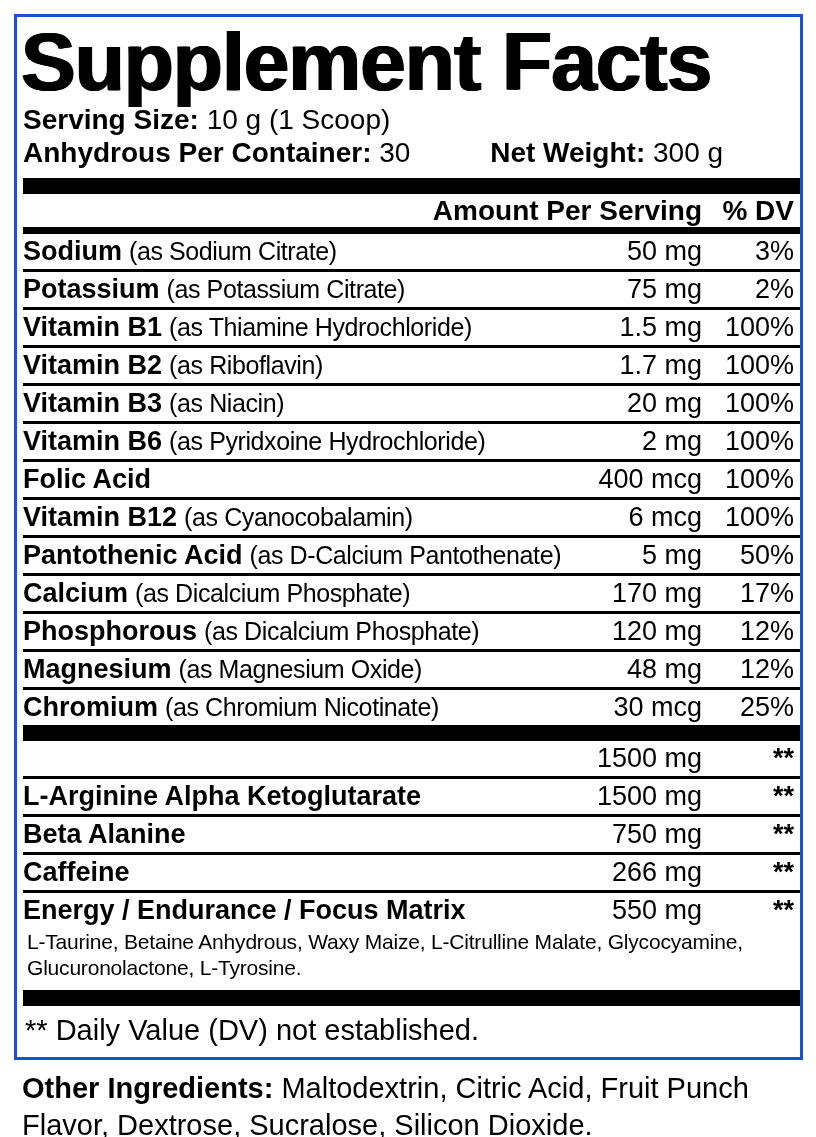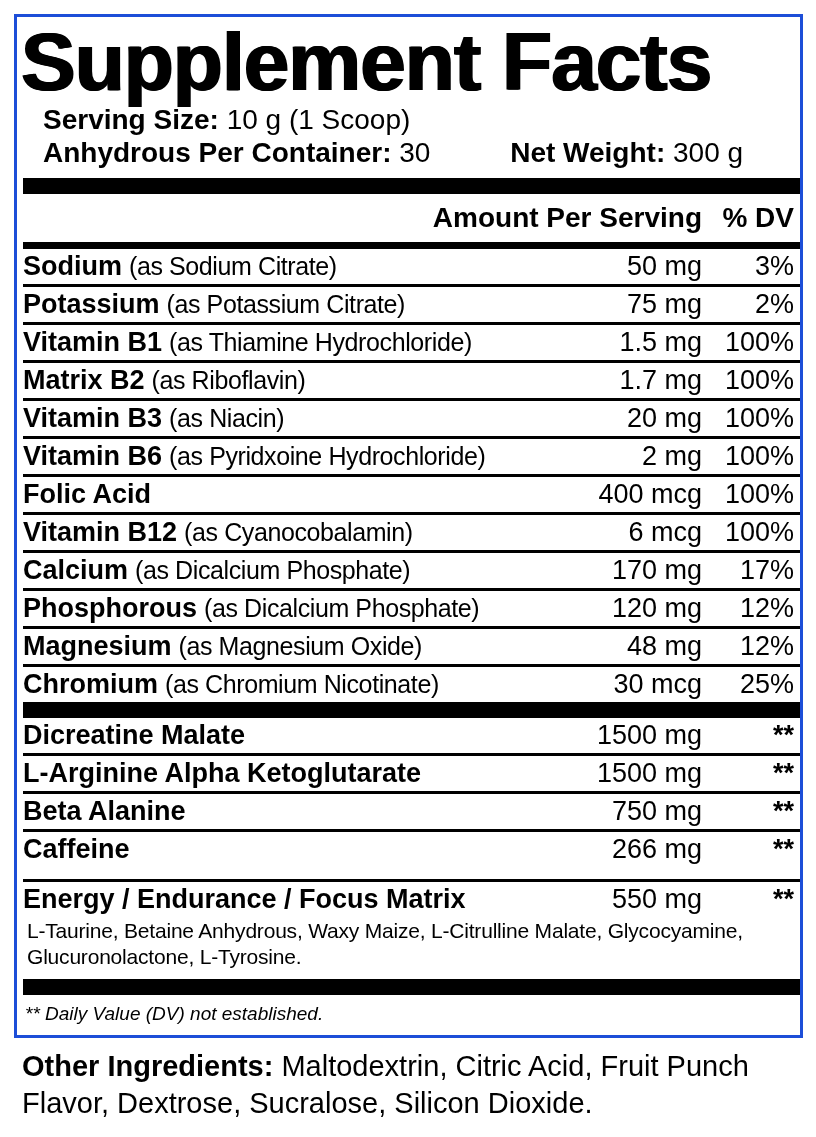--- a/index.html
+++ b/index.html
@@ -20,49 +20,49 @@
   }
   .title{
     font-size:82px;
     font-weight:bold;
     letter-spacing:-1px;
     line-height:.95;
     margin:6px 0 2px -2px;
     white-space:nowrap;
     text-shadow:1px 0 0 #000,-1px 0 0 #000;
   }
-  .meta{font-size:28px;line-height:1.2;margin-left:20px;}
+  .meta{font-size:28px;line-height:1.2;}
   .b{font-weight:bold;}
   .meta-line{white-space:nowrap;}
   .net-weight{margin-left:72px;}
   .bar{background:#000;border:0;}
   .bar.thick{height:16px;margin:8px 0 0 0;}
   .bar.mid{height:7px;margin:0;}
   .hdr{
     display:flex;justify-content:flex-end;align-items:center;
-    height:48px;font-size:28px;font-weight:bold;
+    height:33px;font-size:28px;font-weight:bold;
   }
   .amt{margin-left:auto;text-align:right;white-space:nowrap;}
   .dv{width:92px;padding-right:6px;text-align:right;white-space:nowrap;flex:none;}
   .row{
     display:flex;align-items:center;
     height:35px;font-size:27px;
   }
   .section .row + .row{border-top:3px solid #000;}
   .name{white-space:nowrap;}
   .nm{font-weight:bold;}
   .dt{font-size:25px;margin-left:7px;letter-spacing:-0.4px;}
   .blend .dv{font-weight:bold;align-self:flex-start;padding-top:2px;}
-  .energy{height:auto;flex-direction:column;align-items:stretch;padding-bottom:6px;margin-top:12px;}
+  .energy{height:auto;flex-direction:column;align-items:stretch;padding-bottom:6px;}
   .energy .line1{display:flex;align-items:center;height:35px;}
   .energy .sub{
     font-size:21px;line-height:1.25;letter-spacing:-0.2px;
     padding:1px 40px 2px 4px;
   }
-  .footnote{font-size:19px;padding:8px 0 10px 2px;font-style:italic;}
+  .footnote{font-size:29px;padding:8px 0 10px 2px;}
   .other{
     margin:10px 20px 0 22px;
     font-size:29px;line-height:1.3;
     max-width:772px;
   }
 </style>
 </head>
 <body>
 
 <div class="box">
@@ -101,21 +101,21 @@
       <span class="name"><span class="nm">Potassium</span><span class="dt">(as Potassium Citrate)</span></span>
       <span class="amt">75 mg</span>
       <span class="dv">2%</span>
     </div>
     <div class="row">
       <span class="name"><span class="nm">Vitamin B1</span><span class="dt">(as Thiamine Hydrochloride)</span></span>
       <span class="amt">1.5 mg</span>
       <span class="dv">100%</span>
     </div>
     <div class="row">
-      <span class="name"><span class="nm">Matrix B2</span><span class="dt">(as Riboflavin)</span></span>
+      <span class="name"><span class="nm">Vitamin B2</span><span class="dt">(as Riboflavin)</span></span>
       <span class="amt">1.7 mg</span>
       <span class="dv">100%</span>
     </div>
     <div class="row">
       <span class="name"><span class="nm">Vitamin B3</span><span class="dt">(as Niacin)</span></span>
       <span class="amt">20 mg</span>
       <span class="dv">100%</span>
     </div>
     <div class="row">
       <span class="name"><span class="nm">Vitamin B6</span><span class="dt">(as Pyridxoine Hydrochloride)</span></span>
@@ -124,20 +124,25 @@
     </div>
     <div class="row">
       <span class="name"><span class="nm">Folic Acid</span><span class="dt"></span></span>
       <span class="amt">400 mcg</span>
       <span class="dv">100%</span>
     </div>
     <div class="row">
       <span class="name"><span class="nm">Vitamin B12</span><span class="dt">(as Cyanocobalamin)</span></span>
       <span class="amt">6 mcg</span>
       <span class="dv">100%</span>
+    </div>
+    <div class="row">
+      <span class="name"><span class="nm">Pantothenic Acid</span><span class="dt">(as D-Calcium Pantothenate)</span></span>
+      <span class="amt">5 mg</span>
+      <span class="dv">50%</span>
     </div>
     <div class="row">
       <span class="name"><span class="nm">Calcium</span><span class="dt">(as Dicalcium Phosphate)</span></span>
       <span class="amt">170 mg</span>
       <span class="dv">17%</span>
     </div>
     <div class="row">
       <span class="name"><span class="nm">Phosphorous</span><span class="dt">(as Dicalcium Phosphate)</span></span>
       <span class="amt">120 mg</span>
       <span class="dv">12%</span>
@@ -151,21 +156,20 @@
       <span class="name"><span class="nm">Chromium</span><span class="dt">(as Chromium Nicotinate)</span></span>
       <span class="amt">30 mcg</span>
       <span class="dv">25%</span>
     </div>
   </div>
 
   <div class="bar thick" style="margin-top:0;"></div>
 
   <div class="section blend">
     <div class="row">
-      <span class="name"><span class="nm">Dicreatine Malate</span></span>
       <span class="amt">1500 mg</span>
       <span class="dv">**</span>
     </div>
     <div class="row">
       <span class="name"><span class="nm">L-Arginine Alpha Ketoglutarate</span></span>
       <span class="amt">1500 mg</span>
       <span class="dv">**</span>
     </div>
     <div class="row">
       <span class="name"><span class="nm">Beta Alanine</span></span>

